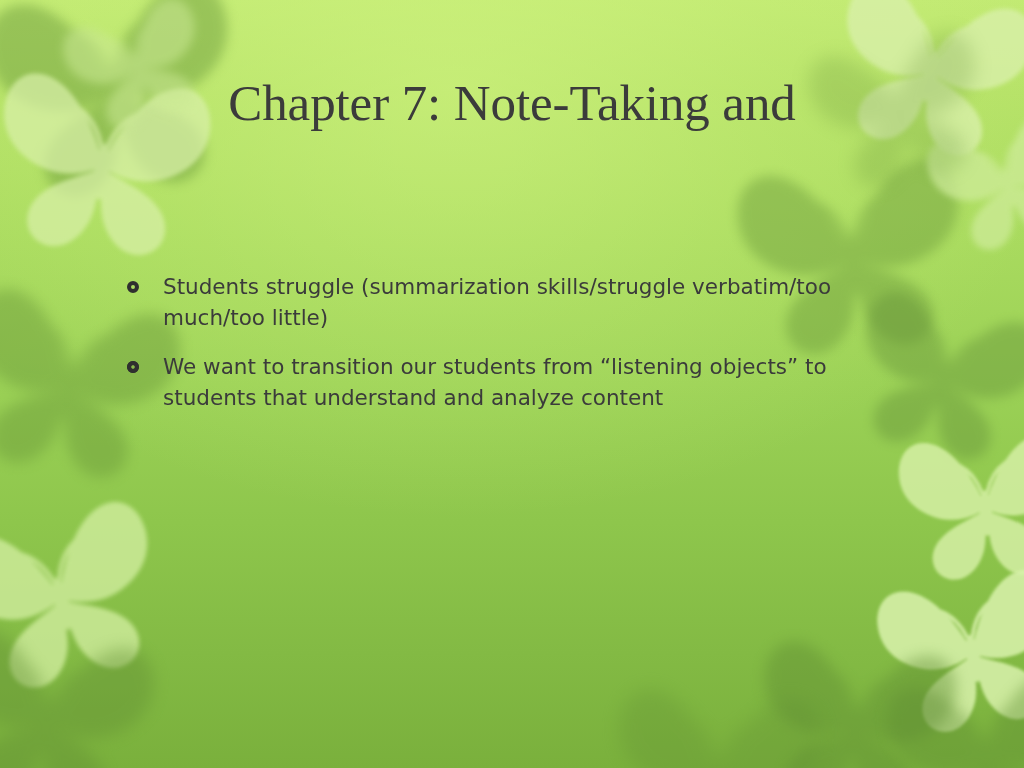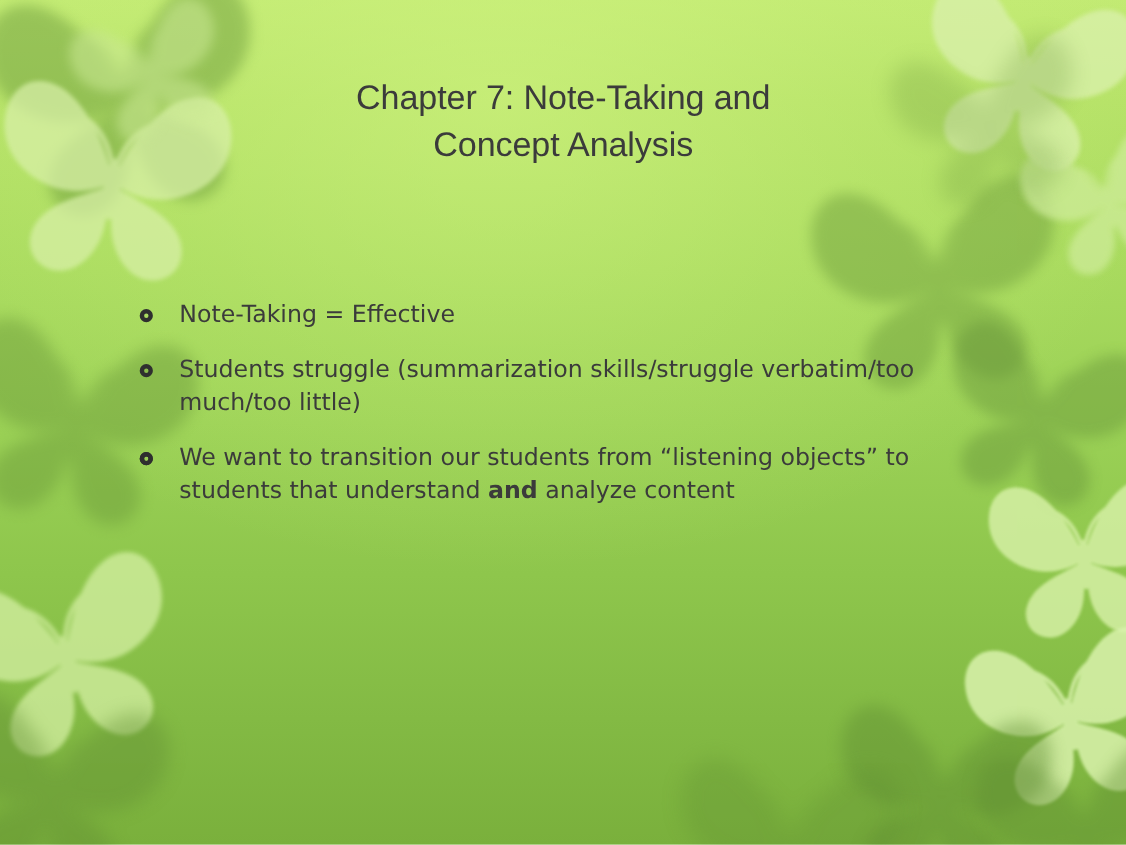--- a/index.html
+++ b/index.html
@@ -67,23 +67,23 @@
 
   #title-block {
     position: absolute;
     left: 90px;
     top: 68px;
     width: 844px;
     text-align: center;
   }
   #slide-title {
     margin: 0;
-    font-family: Liberation Sans, sans-serif;
+    font-family: Liberation Serif, serif;
     font-weight: 400;
-    font-size: 31px;
+    font-size: 51px;
     line-height: 1.38;
     color: #3b3b3b;
     letter-spacing: -0.1px;
   }
 
   #body-block {
     position: absolute;
     left: 118px;
     top: 272px;
     width: 790px;
@@ -109,21 +109,21 @@
     position: absolute;
     left: 9px;
     top: 9px;
     width: 12px;
     height: 12px;
     border: 4px solid #2f2f2f;
     border-radius: 50%;
     box-sizing: border-box;
   }
   .btext { display: inline; }
-  .btext b { font-weight: 700; }
+  .btext b { font-weight: 400; }
 </style>
 </head>
 <body>
 
 <div id="slide">
 
   <div class="bf-layer">
 
     <svg width="0" height="0" style="position:absolute" aria-hidden="true">
       <defs>
@@ -259,31 +259,26 @@
         </svg>
     </div>
 
   </div>
 
   <div class="content">
 
     <div id="title-block">
       <h1 id="slide-title">
         <span>Chapter 7: Note-Taking and</span><br>
-        <span>Concept Analysis</span>
       </h1>
     </div>
 
     <div id="body-block">
       <ul class="bullets">
 
-        <li class="bullet">
-          <span class="marker"></span>
-          <span class="btext">Note-Taking = Effective</span>
-        </li>
 
         <li class="bullet">
           <span class="marker"></span>
           <span class="btext">Students struggle (summarization skills/struggle verbatim/too much/too little)</span>
         </li>
 
         <li class="bullet">
           <span class="marker"></span>
         </li>
 

